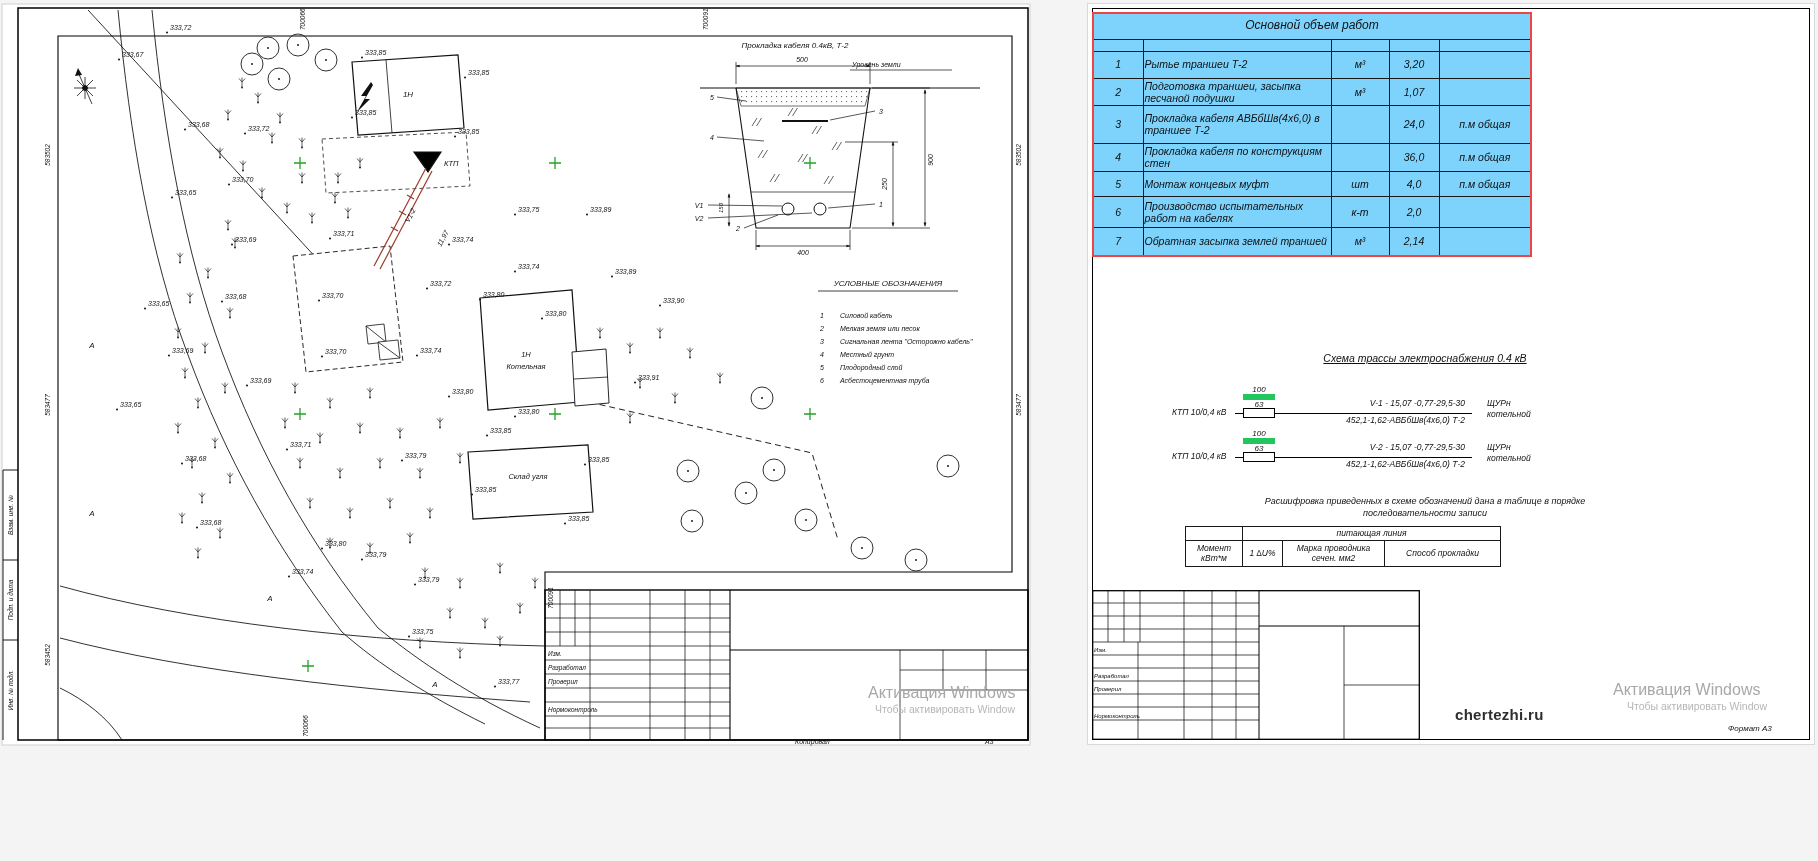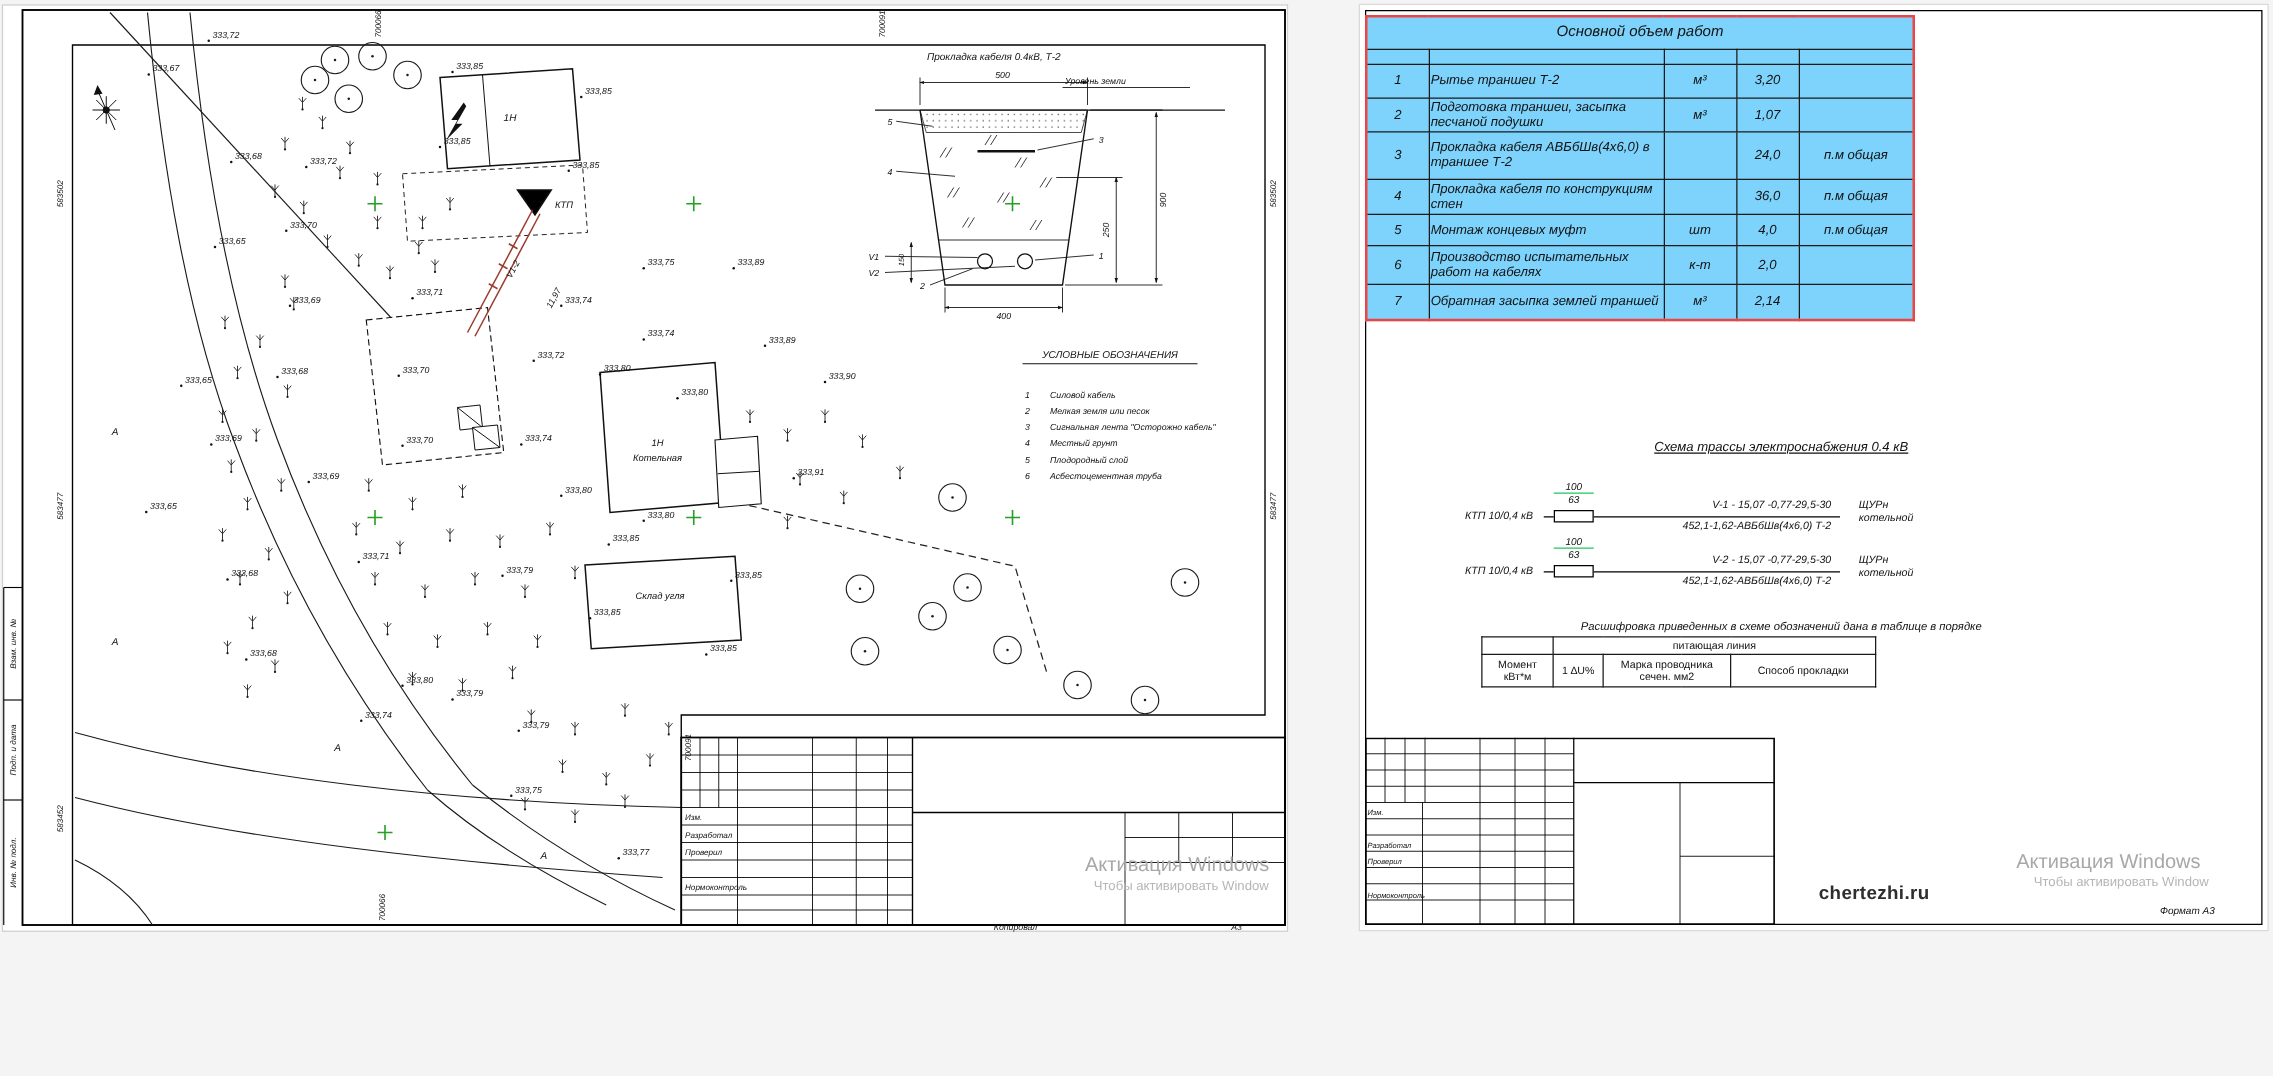--- a/index.html
+++ b/index.html
@@ -16,27 +16,27 @@
   tr.t-title td{font-size:12px;height:26px}
   tr.t-head td{font-size:11px;height:34px}
   tr.t-empty td{height:12px}
   
   .sch-title{position:absolute;left:1275px;top:352px;width:300px;text-align:center;font-size:10.5px;font-style:italic;text-decoration:underline;color:#111}
   .s-src,.s-ab,.s-note{position:absolute;font-style:italic;font-size:8.5px;color:#111;white-space:nowrap}
   .s-ab{width:185px;text-align:right}
   .s-line{position:absolute;border-top:1.3px solid #000;height:0}
   .s-fuse{position:absolute;width:32px;height:10px;border:1.2px solid #000;background:#fff}
   .s-frac{position:absolute;width:32px;text-align:center;font-size:8px;font-style:italic;color:#111}
-  .s-frac .ft{display:block;border-bottom:1px solid #22c55e}
+  .s-frac .ft{display:block;border-bottom:6px solid #22c55e}
   .s-frac .fb{display:block}
   .s-dest{position:absolute;font-size:8.5px;font-style:italic;color:#111}
   .s-dest span{display:block;line-height:11px}
   .s-note{width:360px;text-align:center;font-size:9px;line-height:12px;white-space:normal}
   
-  table.dec{position:absolute;left:1185px;top:509px;width:315px;border-collapse:collapse;table-layout:fixed;background:#fff;border:1.5px solid #000}
+  table.dec{position:absolute;left:1185px;top:526px;width:315px;border-collapse:collapse;table-layout:fixed;font-style:italic;background:#fff;border:1.5px solid #000}
   table.dec td{border:1px solid #1a1a1a;font-size:8.5px;text-align:center;color:#111;padding:1px;line-height:1.1}
   
   .fmt{position:absolute;left:1728px;top:724px;font-size:8px;font-style:italic;color:#111}
   .logo{position:absolute;left:1455px;top:706px;font-size:15px;font-weight:bold;color:#2e2e2e;letter-spacing:.3px}
   .wm1{position:absolute;color:#a8a8a8;font-size:16px}
   .wm2{position:absolute;color:#b6b6b6;font-size:10.5px}
 </style>
 </head>
 <body>
 

